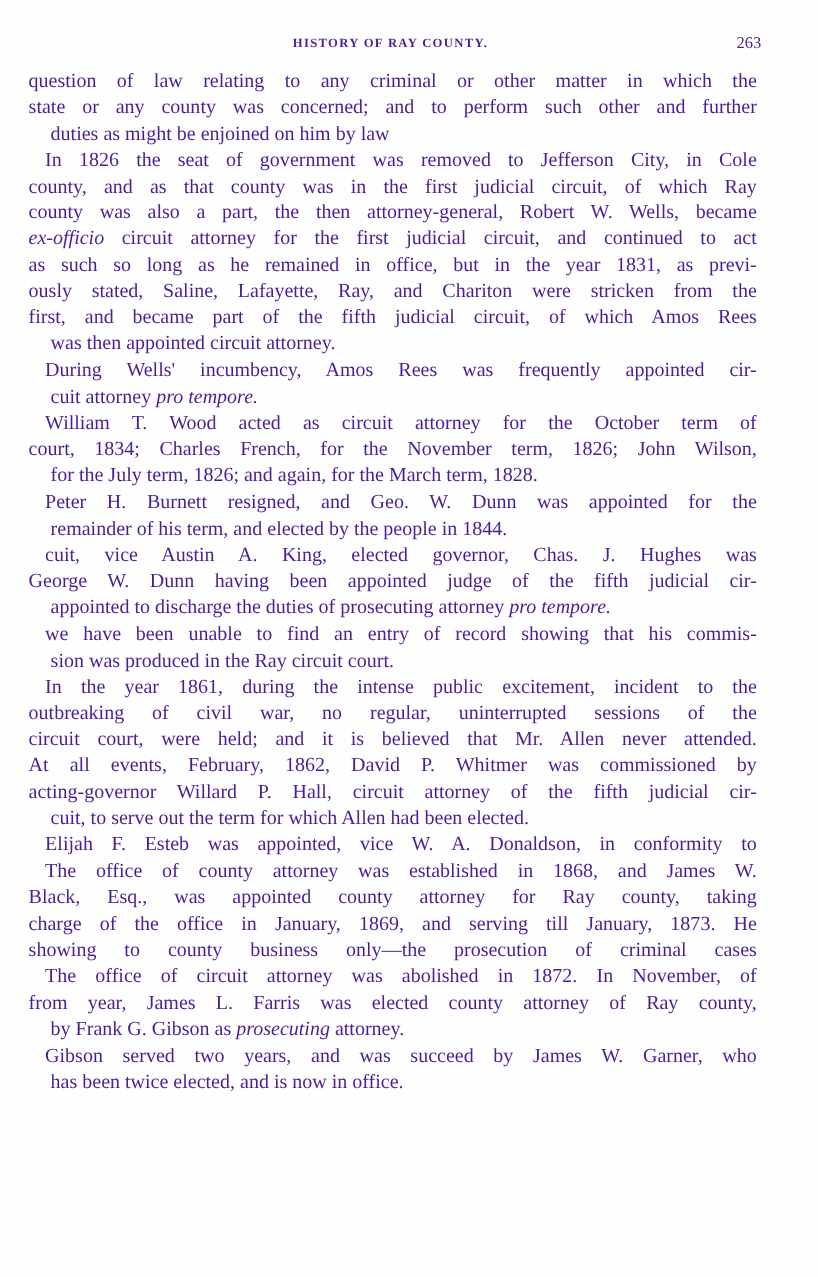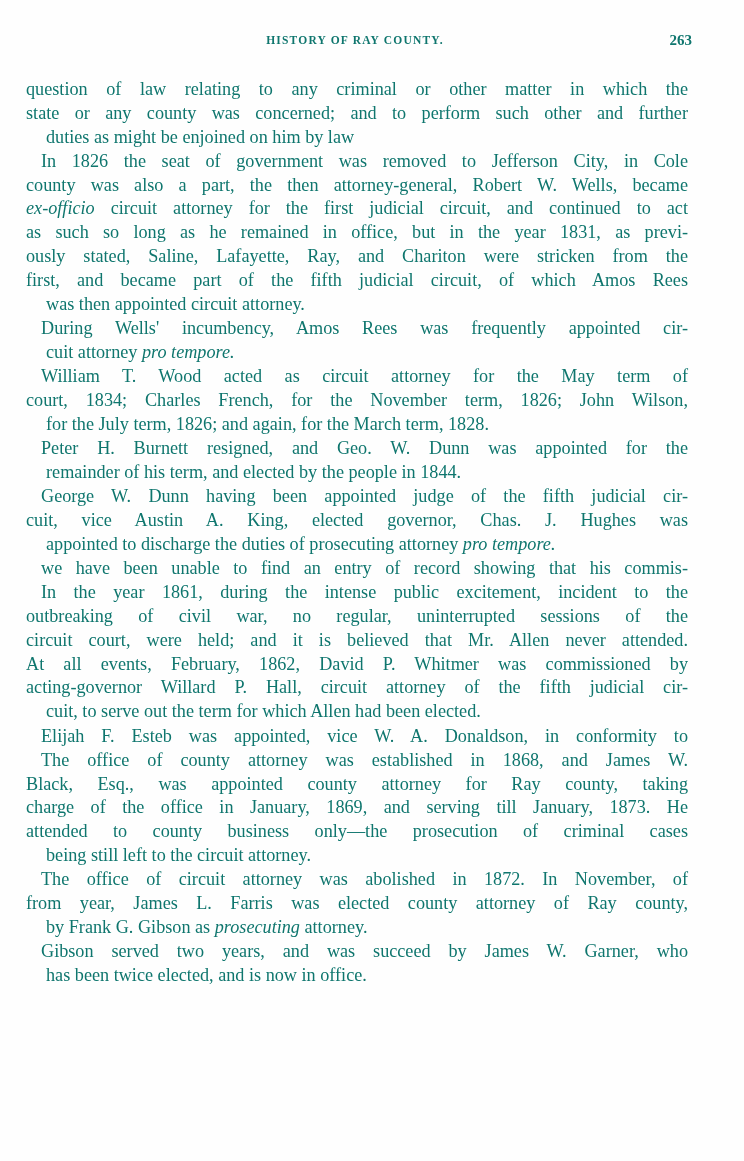--- a/index.html
+++ b/index.html
@@ -1,35 +1,35 @@
 <!DOCTYPE html>
 <html><head>
 <meta charset="utf-8">
 <style>
   html, body { margin: 0; padding: 0; background: #ffffff; }
   body { width: 744px; height: 1161px; position: relative; overflow: hidden; }
   .page {
     position: absolute; left: 0; top: 0; width: 744px; height: 1161px;
-    background: #fefefe; color: #0f766e;
+    background: #fefefe; color: #4c1d95;
     font-family: "Liberation Serif", "DejaVu Serif", serif;
   }
   .running-head {
     position: absolute; top: 34px; left: 30px; width: 650px; height: 20px;
   }
   .running-title {
     position: absolute; left: 0; width: 100%; text-align: center;
     font-size: 12.5px; font-weight: bold; letter-spacing: 1.2px;
     font-variant: small-caps; text-transform: uppercase; font-size: 11.5px;
   }
   .page-number {
     position: absolute; right: -12px; top: -2px;
-    font-size: 15px; font-weight: bold;
+    font-size: 15px; font-weight: normal;
   }
   .body-text {
-    position: absolute; top: 78px; left: 26px; width: 662px;
+    position: absolute; top: 62px; left: 26px; width: 662px;
     font-size: 18.2px; line-height: 23.8px;
   }
   .para { margin: 0; padding: 0; }
   .line {
     display: block; white-space: nowrap; text-align: justify;
     text-align-last: justify; height: 23.8px;
   }
   .line.last { text-align-last: left; margin-left: 20px; }
   .para .line:first-child { padding-left: 15px; }
   .para.continued .line:first-child { padding-left: 0; }
@@ -45,65 +45,66 @@
     <span class="page-number">263</span>
   </div>
   <div class="body-text" id="body-text">
       <div class="para continued">
         <span class="line">question of law relating to any criminal or other matter in which the</span>
         <span class="line">state or any county was concerned; and to perform such other and further</span>
         <span class="line last">duties as might be enjoined on him by law</span>
       </div>
       <div class="para">
         <span class="line">In 1826 the seat of government was removed to Jefferson City, in Cole</span>
+        <span class="line">county, and as that county was in the first judicial circuit, of which Ray</span>
         <span class="line">county was also a part, the then attorney-general, Robert W. Wells, became</span>
         <span class="line"><em>ex-officio</em> circuit attorney for the first judicial circuit, and continued to act</span>
         <span class="line">as such so long as he remained in office, but in the year 1831, as previ-</span>
         <span class="line">ously stated, Saline, Lafayette, Ray, and Chariton were stricken from the</span>
         <span class="line">first, and became part of the fifth judicial circuit, of which Amos Rees</span>
         <span class="line last">was then appointed circuit attorney.</span>
       </div>
       <div class="para">
         <span class="line">During Wells' incumbency, Amos Rees was frequently appointed cir-</span>
         <span class="line last">cuit attorney <em>pro tempore.</em></span>
       </div>
       <div class="para">
-        <span class="line">William T. Wood acted as circuit attorney for the May term of</span>
+        <span class="line">William T. Wood acted as circuit attorney for the October term of</span>
         <span class="line">court, 1834; Charles French, for the November term, 1826; John Wilson,</span>
         <span class="line last">for the July term, 1826; and again, for the March term, 1828.</span>
       </div>
       <div class="para">
         <span class="line">Peter H. Burnett resigned, and Geo. W. Dunn was appointed for the</span>
         <span class="line last">remainder of his term, and elected by the people in 1844.</span>
       </div>
       <div class="para">
+        <span class="line">cuit, vice Austin A. King, elected governor, Chas. J. Hughes was</span>
         <span class="line">George W. Dunn having been appointed judge of the fifth judicial cir-</span>
-        <span class="line">cuit, vice Austin A. King, elected governor, Chas. J. Hughes was</span>
         <span class="line last">appointed to discharge the duties of prosecuting attorney <em>pro tempore.</em></span>
       </div>
       <div class="para">
         <span class="line">we have been unable to find an entry of record showing that his commis-</span>
+        <span class="line last">sion was produced in the Ray circuit court.</span>
       </div>
       <div class="para">
         <span class="line">In the year 1861, during the intense public excitement, incident to the</span>
         <span class="line">outbreaking of civil war, no regular, uninterrupted sessions of the</span>
         <span class="line">circuit court, were held; and it is believed that Mr. Allen never attended.</span>
         <span class="line">At all events, February, 1862, David P. Whitmer was commissioned by</span>
         <span class="line">acting-governor Willard P. Hall, circuit attorney of the fifth judicial cir-</span>
         <span class="line last">cuit, to serve out the term for which Allen had been elected.</span>
       </div>
       <div class="para">
         <span class="line">Elijah F. Esteb was appointed, vice W. A. Donaldson, in conformity to</span>
       </div>
       <div class="para">
         <span class="line">The office of county attorney was established in 1868, and James W.</span>
         <span class="line">Black, Esq., was appointed county attorney for Ray county, taking</span>
         <span class="line">charge of the office in January, 1869, and serving till January, 1873. He</span>
-        <span class="line">attended to county business only—the prosecution of criminal cases</span>
-        <span class="line last">being still left to the circuit attorney.</span>
+        <span class="line">showing to county business only—the prosecution of criminal cases</span>
       </div>
       <div class="para">
         <span class="line">The office of circuit attorney was abolished in 1872. In November, of</span>
         <span class="line">from year, James L. Farris was elected county attorney of Ray county,</span>
         <span class="line last">by Frank G. Gibson as <em>prosecuting</em> attorney.</span>
       </div>
       <div class="para">
         <span class="line">Gibson served two years, and was succeed by James W. Garner, who</span>
         <span class="line last">has been twice elected, and is now in office.</span>
       </div>

